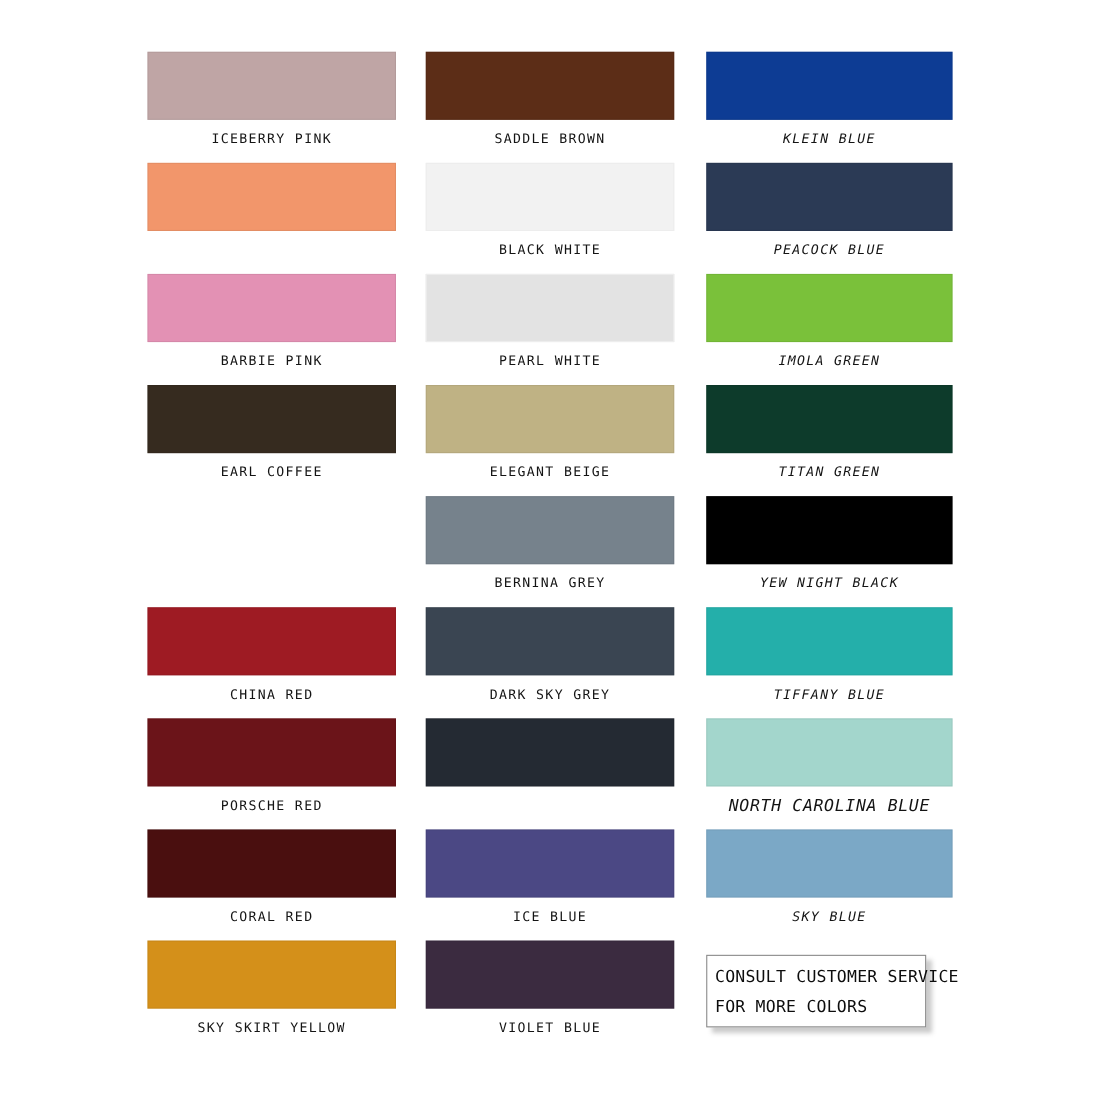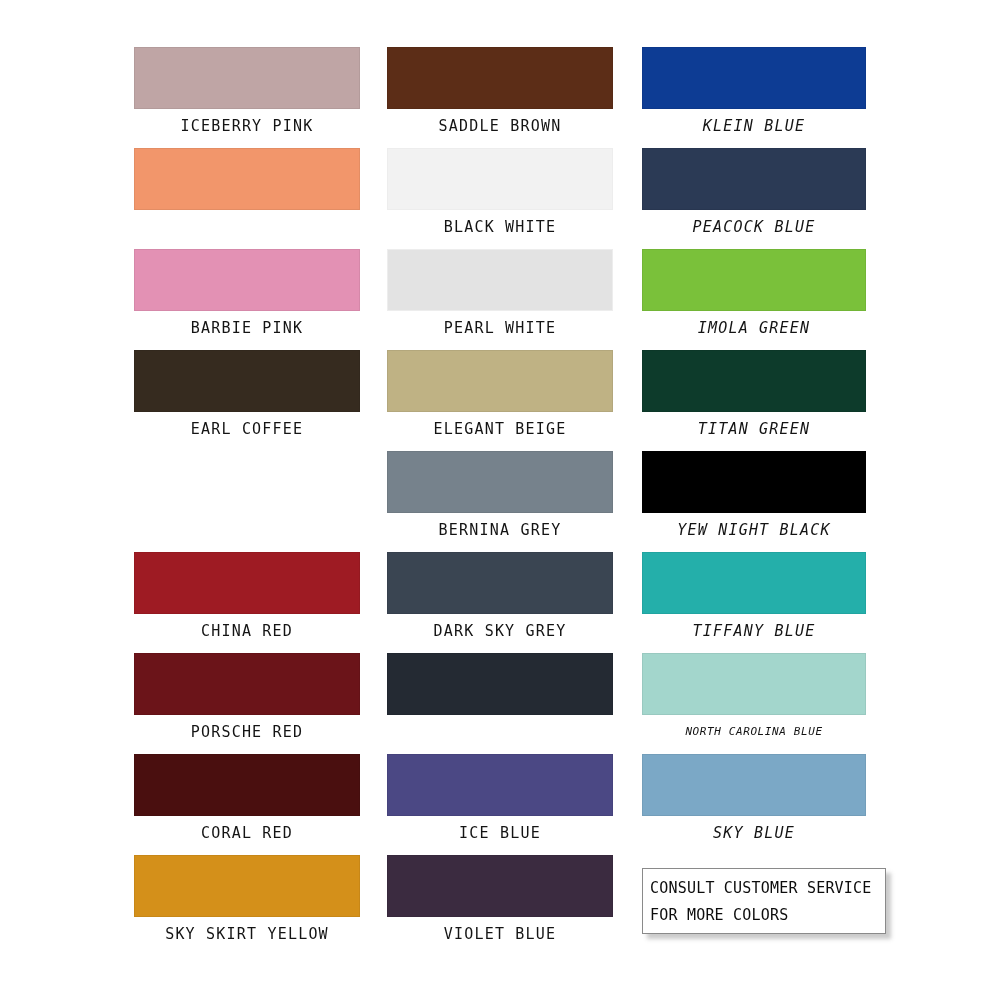--- a/index.html
+++ b/index.html
@@ -46,42 +46,42 @@
   .swatch-chip.pale {
     border: 1px solid #ededed;
   }
   .swatch-label {
     position: absolute;
     left: 50%;
     transform: translateX(-50%);
     top: 64px;
     white-space: nowrap;
     font-family: "DejaVu Sans Mono", "Liberation Mono", monospace;
-    font-size: 15px;
+    font-size: 12px;
     letter-spacing: 1.2px;
     color: #141414;
     line-height: 30px;
     text-align: center;
     font-weight: 400;
   }
   .swatch-label.wide {
-    font-size: 11px;
+    font-size: 15px;
     letter-spacing: 0.6px;
   }
 
   
   .note-wrap {
     grid-column: 5;
     position: relative;
   }
   .note-box {
     position: absolute;
     left: 0px;
     top: 13px;
-    width: 244px;
+    width: 200px;
     height: 66px;
     box-sizing: border-box;
     background: #ffffff;
     border: 1px solid #8a8a8a;
     box-shadow: 5px 5px 4px rgba(140,140,140,0.45);
     padding: 6px 5px 5px 7px;
   }
   .note-line {
     font-family: "DejaVu Sans Mono", "Liberation Mono", monospace;
     font-size: 15px;

